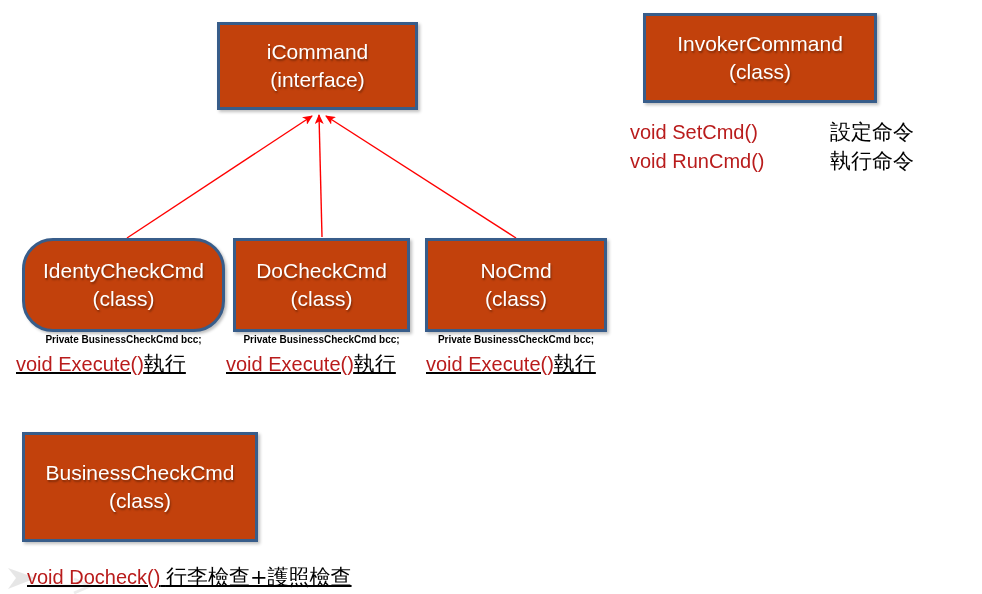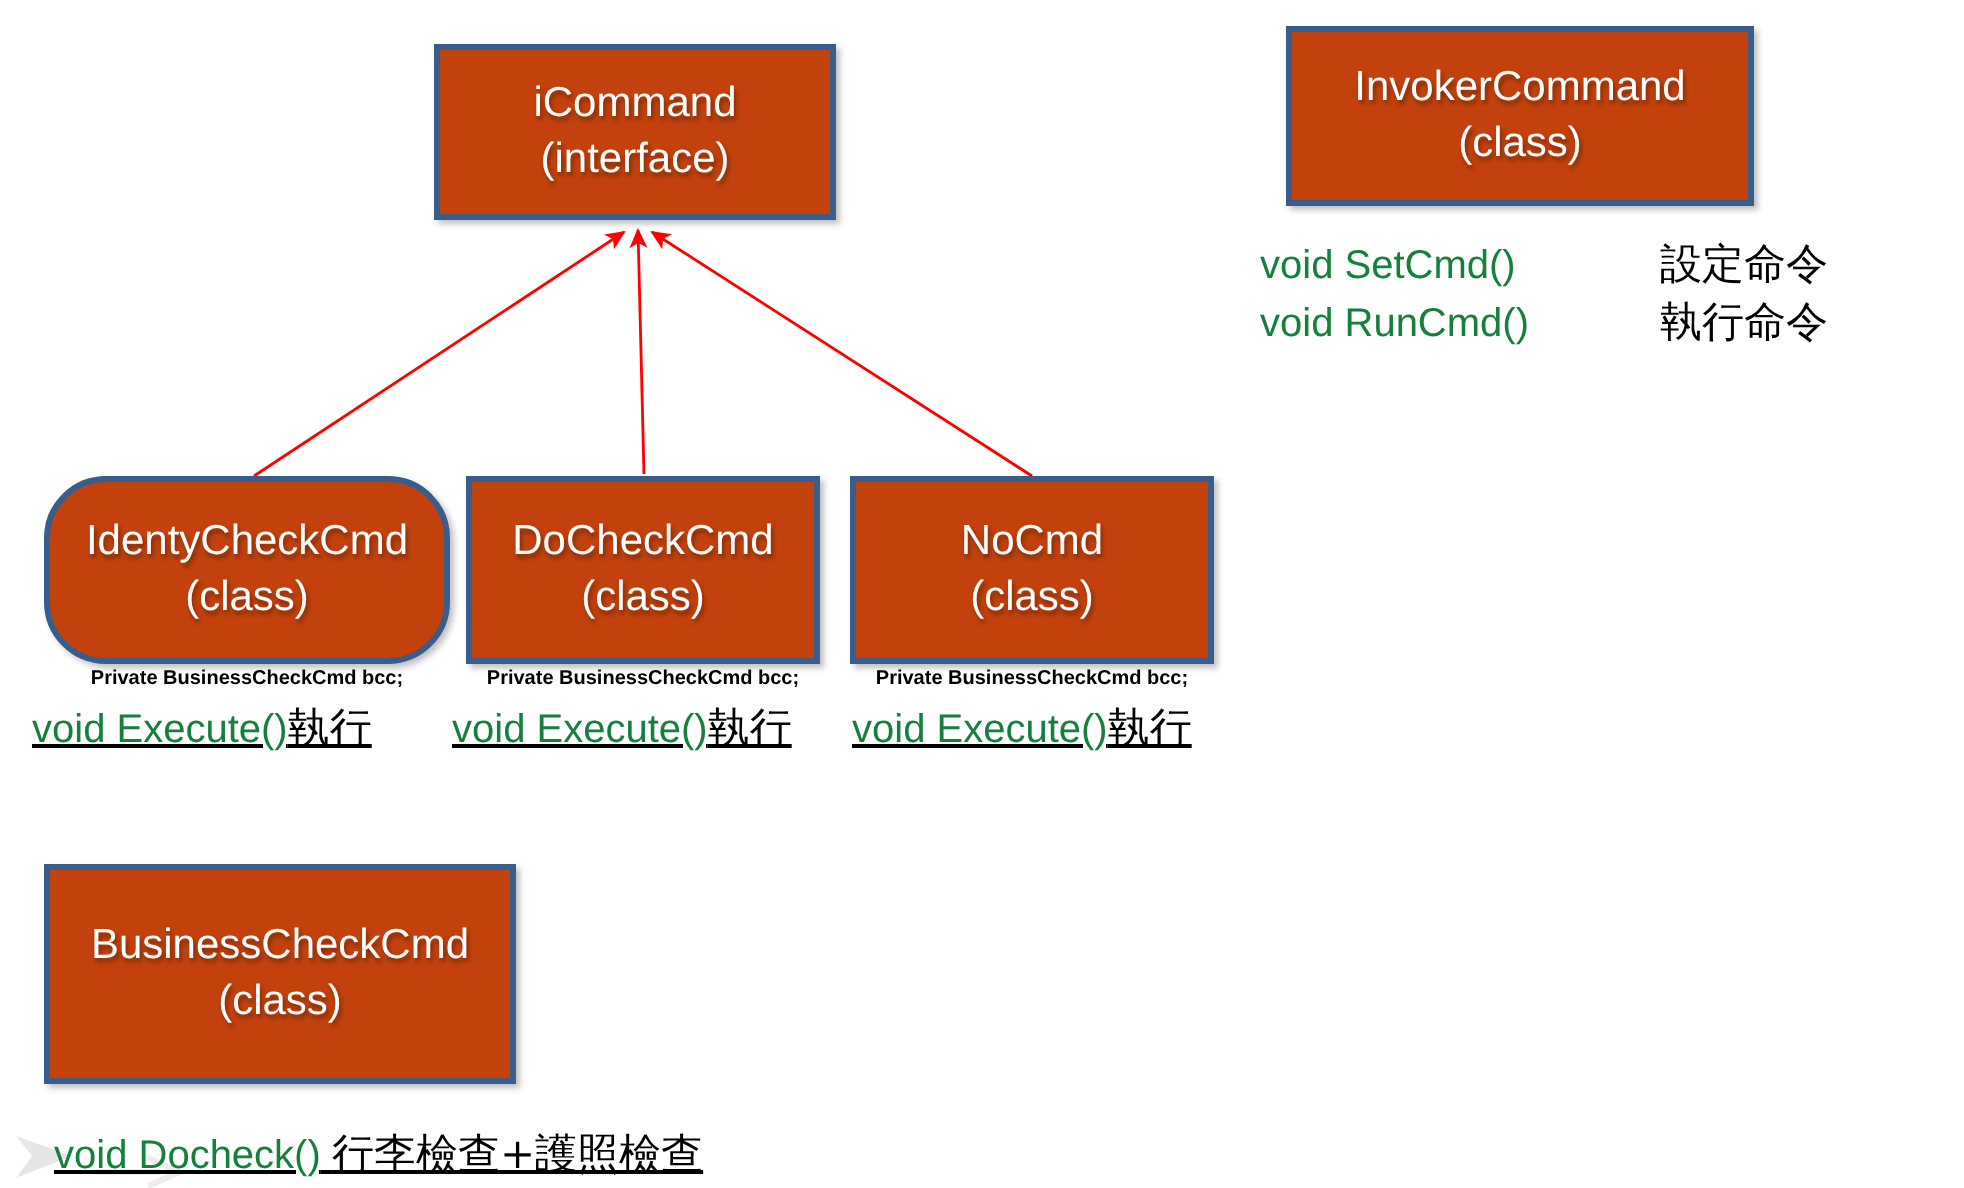--- a/index.html
+++ b/index.html
@@ -52,21 +52,21 @@
   .field-1 { left: 12px;  width: 223px; }
   .field-2 { left: 223px; width: 197px; }
   .field-3 { left: 415px; width: 202px; }
 
   .method-line {
     position: absolute;
     font-size: 20px;
     white-space: nowrap;
     text-decoration: underline;
   }
-  .sig { color: #15803d; }
+  .sig { color: #b91c1c; }
   .zh  { color: #000000; font-family: "DejaVu Serif", serif; font-size: 21px; }
 
   .exec-1 { left: 16px;  top: 350px; }
   .exec-2 { left: 226px; top: 350px; }
   .exec-3 { left: 426px; top: 350px; }
 
   .invoker-methods {
     position: absolute;
     left: 630px;
     top: 118px;

